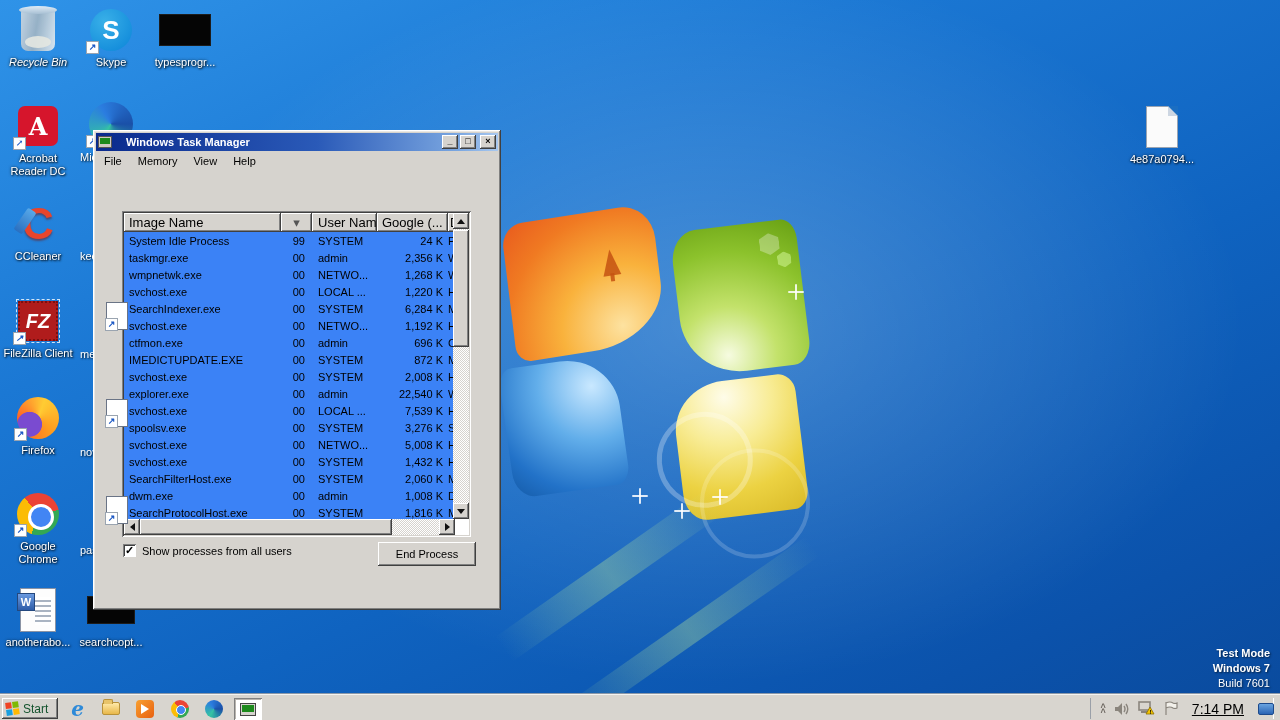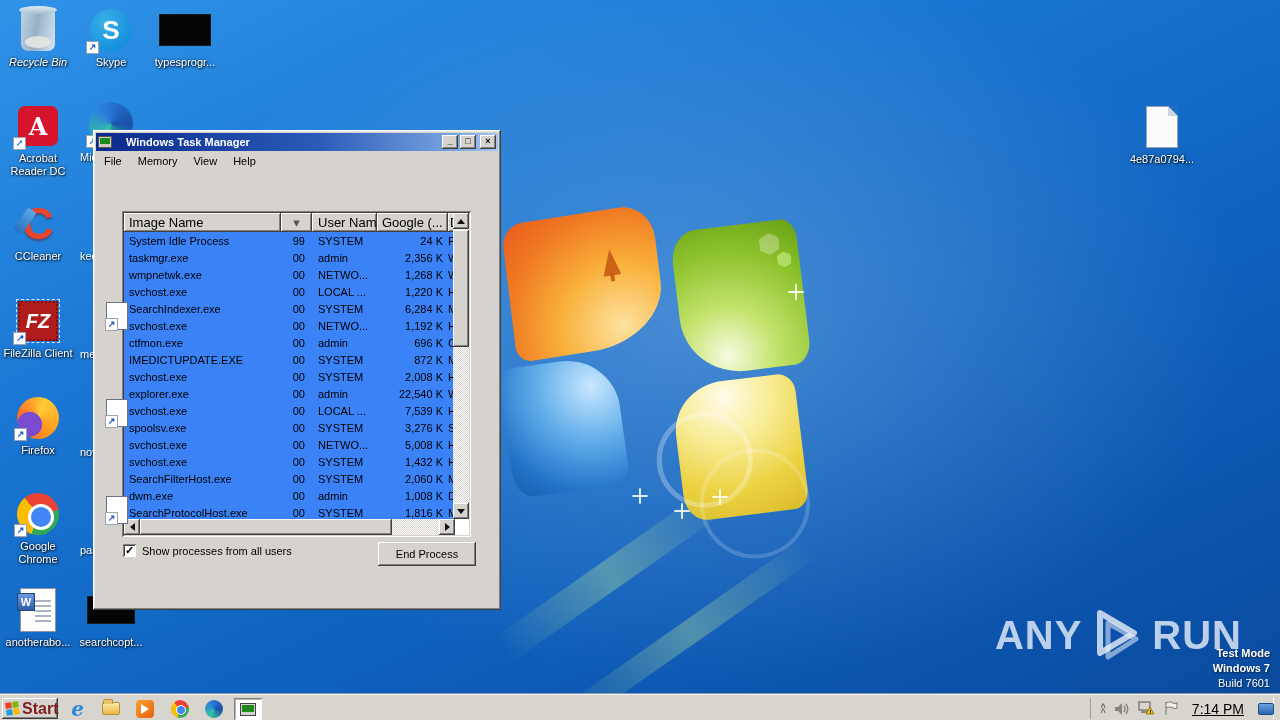--- a/index.html
+++ b/index.html
@@ -120,21 +120,21 @@
   #wm { position:absolute; right:38px; top:605px; z-index:5; display:flex; align-items:center; color:rgba(232,240,250,.8); }
   #wm .wtxt { font-size:40px; font-weight:bold; letter-spacing:1px; line-height:60px; }
   #osinfo { position:absolute; right:10px; top:646px; z-index:5; text-align:right; color:#fff; font-size:11px;
     text-shadow:1px 1px 2px rgba(0,0,0,.6); line-height:15px; }
   #osinfo .b { font-weight:bold; }
 
   
   #taskbar { position:absolute; left:0; top:694px; width:1280px; height:26px; background:#d8d5cf; z-index:100;
     border-top:1px solid #f4f3f0; box-shadow:0 -1px 0 #8b98a8; display:flex; align-items:center; }
   #startbtn { position:absolute; left:2px; top:3px; width:56px; height:21px; display:flex; align-items:center; padding-left:4px; gap:3px; }
-  #startbtn .stxt { font-weight:bold; font-size:16px; color:#7f1d1d; }
+  #startbtn .stxt { font-weight:normal; font-size:12px; color:#14532d; }
   .winflag-s { width:14px; height:14px; display:grid; grid-template-columns:6px 6px; grid-template-rows:6px 6px; gap:1px; transform:rotate(-8deg); }
   .winflag-s i:nth-child(1){background:#ef4423;} .winflag-s i:nth-child(2){background:#7eb903;}
   .winflag-s i:nth-child(3){background:#1a9fe0;} .winflag-s i:nth-child(4){background:#ffb902;}
   .qicon { position:absolute; top:4px; width:19px; height:19px; display:flex; align-items:center; justify-content:center; }
   .ie-e { color:#2e8ad8; font-size:20px; font-weight:bold; font-style:italic; font-family:"DejaVu Serif",serif; line-height:18px; }
   .folder { width:18px; height:13px; background:linear-gradient(#ffe9a8,#e8b84a); border:1px solid #b8923a; border-radius:2px; position:relative; }
   .folder::before { content:""; position:absolute; left:0; top:-4px; width:8px; height:4px; background:#e8c46a; border:1px solid #b8923a; border-bottom:none; border-radius:2px 2px 0 0; }
   .wmp { width:18px; height:18px; border-radius:4px; background:linear-gradient(135deg,#f8a030,#e86010); display:flex; align-items:center; justify-content:center; }
   .wmp i { width:0; height:0; border:5px solid transparent; border-left:8px solid #fff; margin-left:5px; }
   .chr-s { width:18px; height:18px; border-radius:50%; position:relative; background:conic-gradient(from -40deg, #ea4335 0 33%, #34a853 0 66%, #fbbc05 0); }
@@ -266,28 +266,20 @@
   <div class="sliver" style="left:106px;top:302px;">
       <span class="badge">↗</span>
     </div>
   <div class="sliver" style="left:106px;top:399px;">
       <span class="badge">↗</span>
     </div>
   <div class="sliver" style="left:106px;top:496px;">
       <span class="badge">↗</span>
     </div>
 
-  <div id="wm">
-    <span class="wtxt">ANY</span>
-    <svg width="62" height="56" viewBox="0 0 62 56" style="margin:0 4px;">
-      <polygon points="14,6 48,26 14,46" fill="none" stroke="rgba(232,240,250,0.8)" stroke-width="6" stroke-linejoin="round"></polygon>
-      <polygon points="22,16 50,32 22,50" fill="none" stroke="rgba(232,240,250,0.55)" stroke-width="5" stroke-linejoin="round"></polygon>
-    </svg>
-    <span class="wtxt">RUN</span>
-  </div>
   <div id="osinfo">
     <div class="b">Test Mode</div>
     <div class="b">Windows 7</div>
     <div>Build 7601</div>
   </div>
 
   <div id="taskmgr" class="bevel-out">
     <div class="titlebar">
       <div class="tm-ico"></div>
       <div class="ttxt">Windows Task Manager</div>

